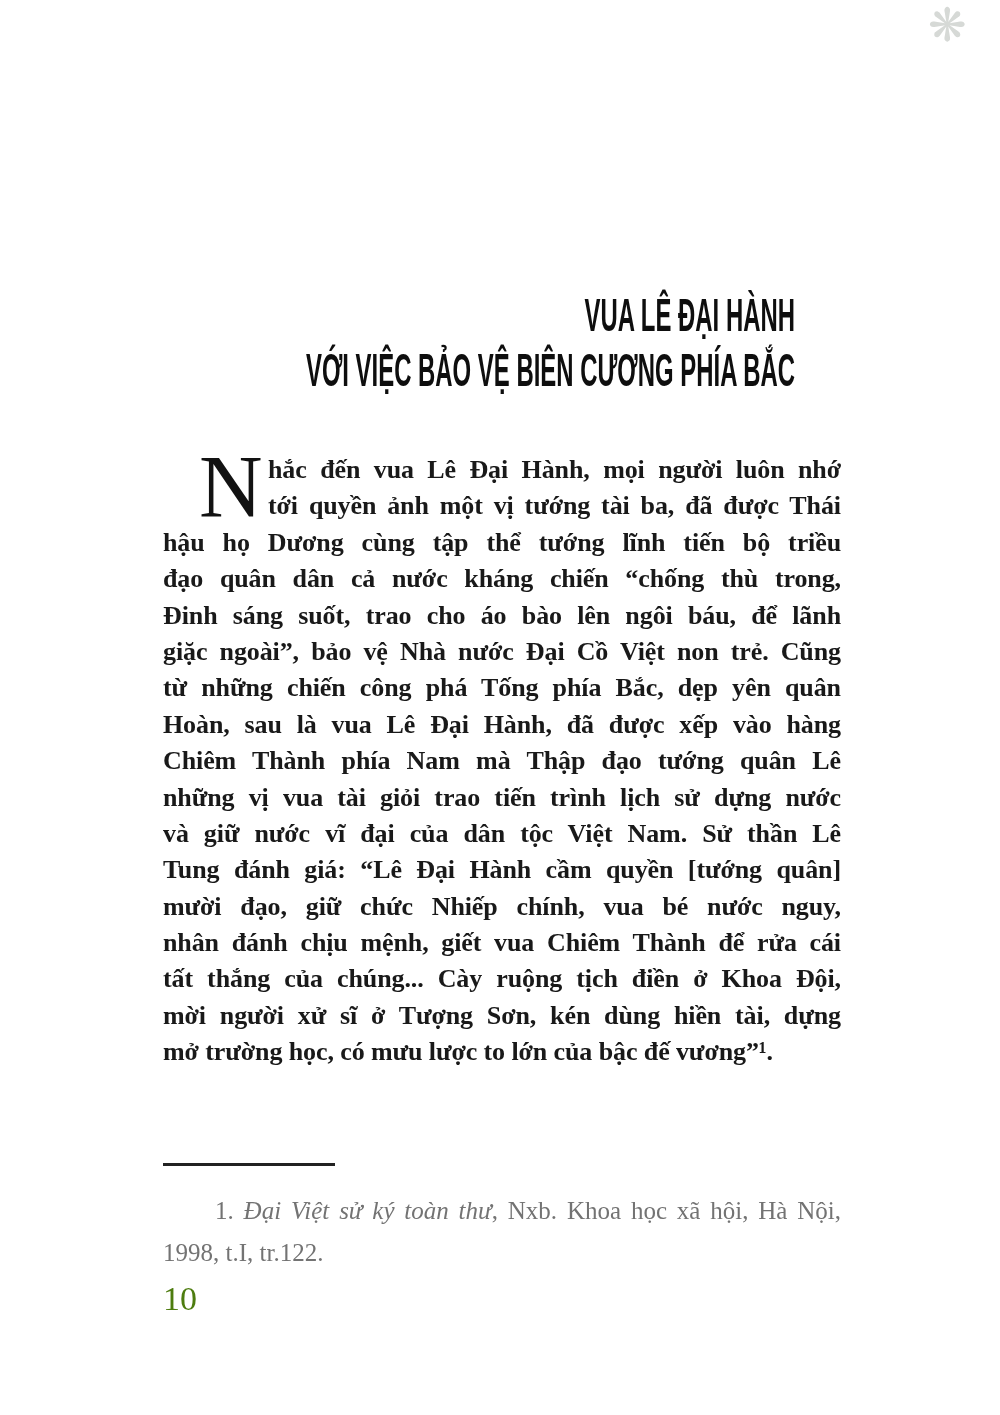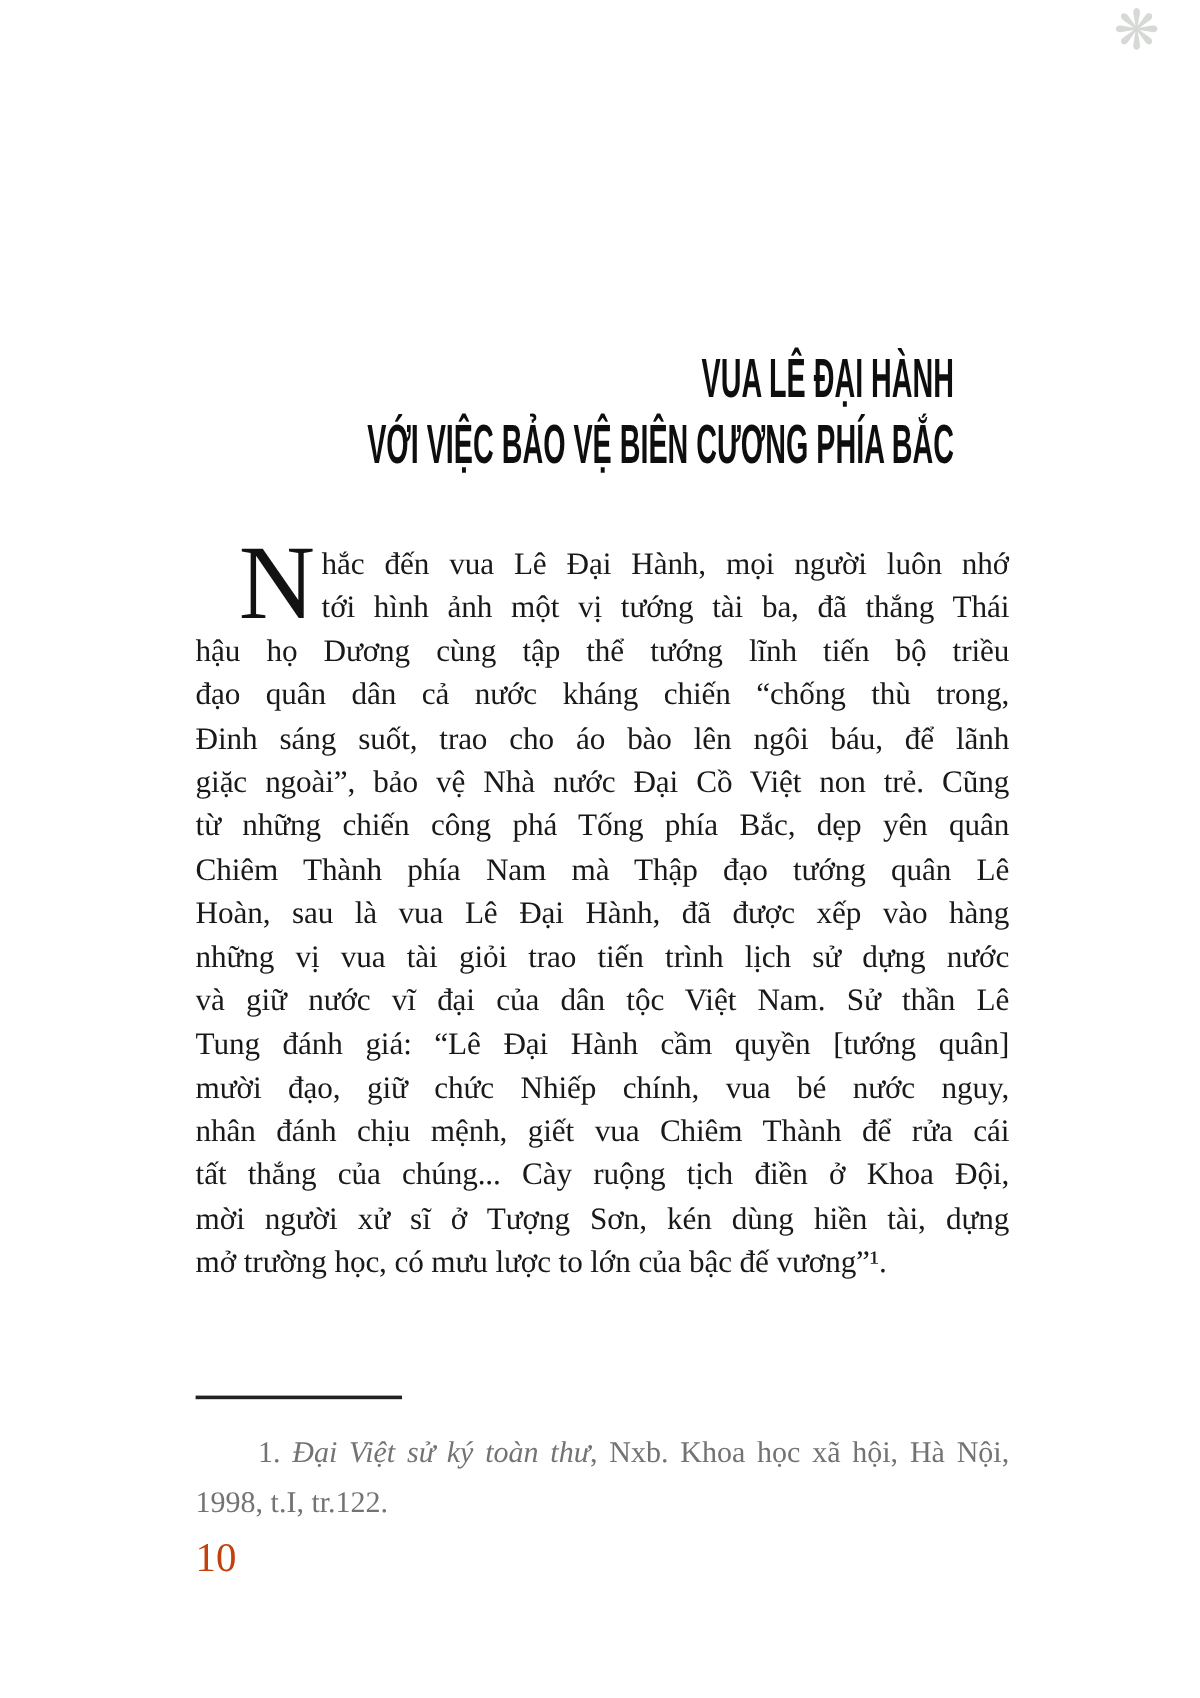--- a/index.html
+++ b/index.html
@@ -47,20 +47,21 @@
     font-size: 26px;
     letter-spacing: -0.1px;
     color: #191919;
   }
   .line {
     height: 36.4px;
     line-height: 36.4px;
     text-align: justify;
     text-align-last: justify;
     overflow: hidden;
+    font-weight: bold;
   }
   .line.dc-indent { padding-left: 105px; }
   .line.last { text-align-last: left; }
 
   .dropcap {
     position: absolute;
     left: 36px; top: -9px;
     font-size: 88px;
     line-height: 88px;
     color: #121212;
@@ -90,45 +91,45 @@
     text-align-last: justify;
     padding-left: 52px;
   }
   .fn-italic { font-style: italic; }
 
   .page-number {
     position: absolute;
     left: 163px; top: 1280px;
     font-size: 34px;
     line-height: 38px;
-    color: #c2410c;
+    color: #4d7c0f;
   }
 </style>
 </head>
 <body>
 
 <div class="ornament" style="color: rgb(214, 217, 214);">❋</div>
 
 <div class="title-block">
   <span class="title-line">VUA LÊ ĐẠI HÀNH</span>
   <span class="title-line">VỚI VIỆC BẢO VỆ BIÊN CƯƠNG PHÍA BẮC</span>
 </div>
 
 <div class="body-text">
   <span class="dropcap">N</span>
   <div>
       <div class="line dc-indent">hắc đến vua Lê Đại Hành, mọi người luôn nhớ</div>
-      <div class="line dc-indent">tới hình ảnh một vị tướng tài ba, đã thắng Thái</div>
+      <div class="line dc-indent">tới quyền ảnh một vị tướng tài ba, đã được Thái</div>
       <div class="line">hậu họ Dương cùng tập thể tướng lĩnh tiến bộ triều</div>
       <div class="line">đạo quân dân cả nước kháng chiến “chống thù trong,</div>
       <div class="line">Đinh sáng suốt, trao cho áo bào lên ngôi báu, để lãnh</div>
       <div class="line">giặc ngoài”, bảo vệ Nhà nước Đại Cồ Việt non trẻ. Cũng</div>
       <div class="line">từ những chiến công phá Tống phía Bắc, dẹp yên quân</div>
+      <div class="line">Hoàn, sau là vua Lê Đại Hành, đã được xếp vào hàng</div>
       <div class="line">Chiêm Thành phía Nam mà Thập đạo tướng quân Lê</div>
-      <div class="line">Hoàn, sau là vua Lê Đại Hành, đã được xếp vào hàng</div>
       <div class="line">những vị vua tài giỏi trao tiến trình lịch sử dựng nước</div>
       <div class="line">và giữ nước vĩ đại của dân tộc Việt Nam. Sử thần Lê</div>
       <div class="line">Tung đánh giá: “Lê Đại Hành cầm quyền [tướng quân]</div>
       <div class="line">mười đạo, giữ chức Nhiếp chính, vua bé nước nguy,</div>
       <div class="line">nhân đánh chịu mệnh, giết vua Chiêm Thành để rửa cái</div>
       <div class="line">tất thắng của chúng... Cày ruộng tịch điền ở Khoa Đội,</div>
       <div class="line">mời người xử sĩ ở Tượng Sơn, kén dùng hiền tài, dựng</div>
       <div class="line last">mở trường học, có mưu lược to lớn của bậc đế vương”¹.</div>
     </div>
 </div>

